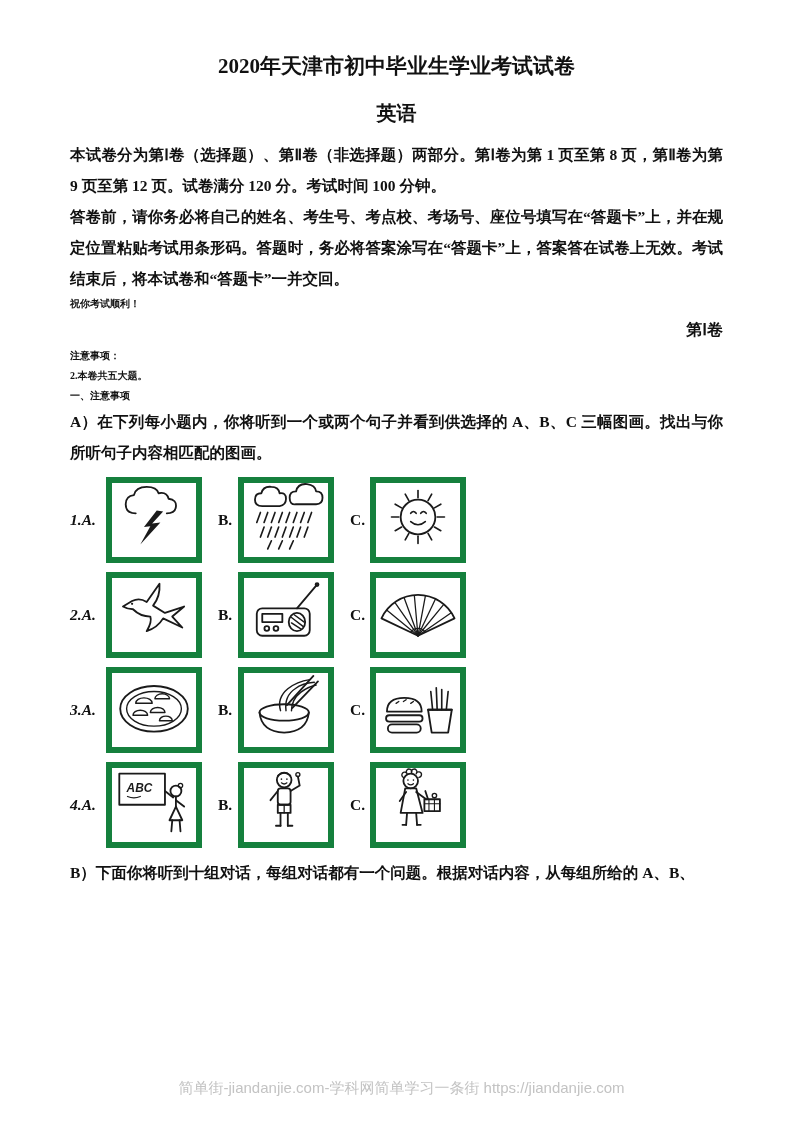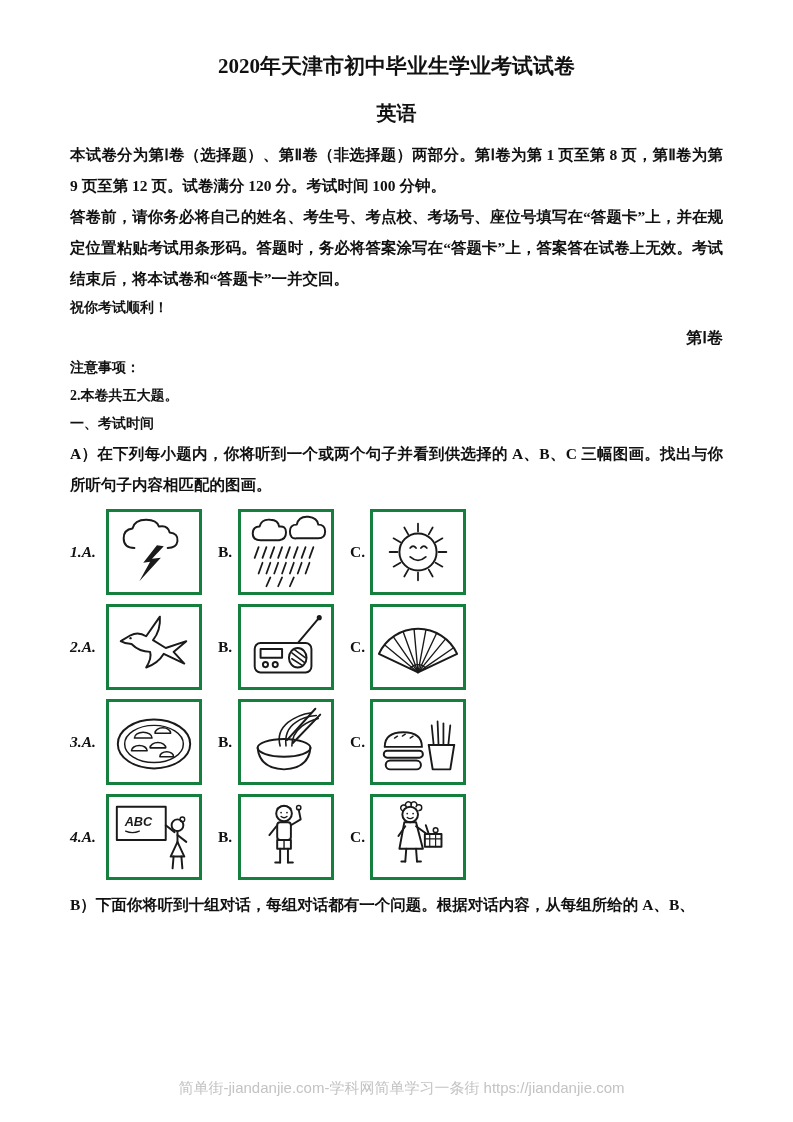--- a/index.html
+++ b/index.html
@@ -7,27 +7,27 @@
   .page {
     width:793px; height:1122px; margin:0 auto; position:relative;
     background:#ffffff; color:#111;
     font-family:"Liberation Serif", serif;
     padding:52px 70px 8px 70px; overflow:hidden;
   }
   .title { font-size:21px; font-weight:700; text-align:center; margin:0 0 20px 0; }
   .subject { font-size:20px; font-weight:700; text-align:center; margin:0 0 12px 0; }
   .para { font-size:15.5px; font-weight:700; line-height:2.0; text-align:justify; margin:0; }
   .center-line { font-size:16px; font-weight:700; line-height:2.0; text-align:right; margin:0; }
-  .heading { font-size:14px; font-weight:700; line-height:2.0; margin:0; }
+  .heading { font-size:10px; font-weight:700; line-height:2.0; margin:0; }
 
   .listen-row { display:flex; align-items:center; margin:9px 0; }
   .num-label { width:36px; font-size:15.5px; font-weight:700; flex:0 0 auto;font-style:italic; }
   .letter-label { width:20px; margin-left:16px; font-size:15.5px; font-weight:700; flex:0 0 auto; }
   .img-box {
-    width:96px; height:86px; border:3px solid #15803d; background:#fff;
+    width:96px; height:86px; border:6px solid #15803d; background:#fff;
     display:flex; align-items:flex-end; justify-content:center; flex:0 0 auto;
   }
   .img-box svg { display:block; }
 
   .footer {
     position:absolute; left:5px; bottom:24px; width:100%;
     text-align:center; font-size:15px; color:var(--watermark, #c3c3c3);
     font-family:"Liberation Sans", sans-serif; font-weight:400;
   }
 </style>
@@ -39,21 +39,21 @@
   <h1 class="title">2020年天津市初中毕业生学业考试试卷</h1>
   <h2 class="subject">英语</h2>
 
   <p class="para">本试卷分为第Ⅰ卷（选择题）、第Ⅱ卷（非选择题）两部分。第Ⅰ卷为第 1 页至第 8 页，第Ⅱ卷为第 9 页至第 12 页。试卷满分 120 分。考试时间 100 分钟。</p>
   <p class="para">答卷前，请你务必将自己的姓名、考生号、考点校、考场号、座位号填写在“答题卡”上，并在规定位置粘贴考试用条形码。答题时，务必将答案涂写在“答题卡”上，答案答在试卷上无效。考试结束后，将本试卷和“答题卡”一并交回。</p>
   <p class="heading">祝你考试顺利！</p>
 
   <p class="center-line">第Ⅰ卷</p>
   <p class="heading">注意事项：</p>
   <p class="heading">2.本卷共五大题。</p>
-  <p class="heading">一、考试时间</p>
+  <p class="heading">一、注意事项</p>
   <p class="para">A）在下列每小题内，你将听到一个或两个句子并看到供选择的 A、B、C 三幅图画。找出与你所听句子内容相匹配的图画。</p>
 
   <div class="listen-row">
     <span class="num-label">1.A.</span>
     <div class="img-box">
       <svg width="92" height="80" viewBox="0 0 92 80" fill="none" stroke="#1a1a1a" stroke-width="2" stroke-linecap="round" stroke-linejoin="round">
         <path d="M26 36 Q15 36 15 26 Q15 17 24 16 Q26 7 38 7 Q49 7 51 14 Q60 12 62 20 Q71 21 70 29 Q69 36 60 36"></path>
         <polygon points="49,33 35,51 42,50 31,70 53,46 44,47 56,34" fill="#1a1a1a" stroke="none"></polygon>
       </svg>
     </div>

